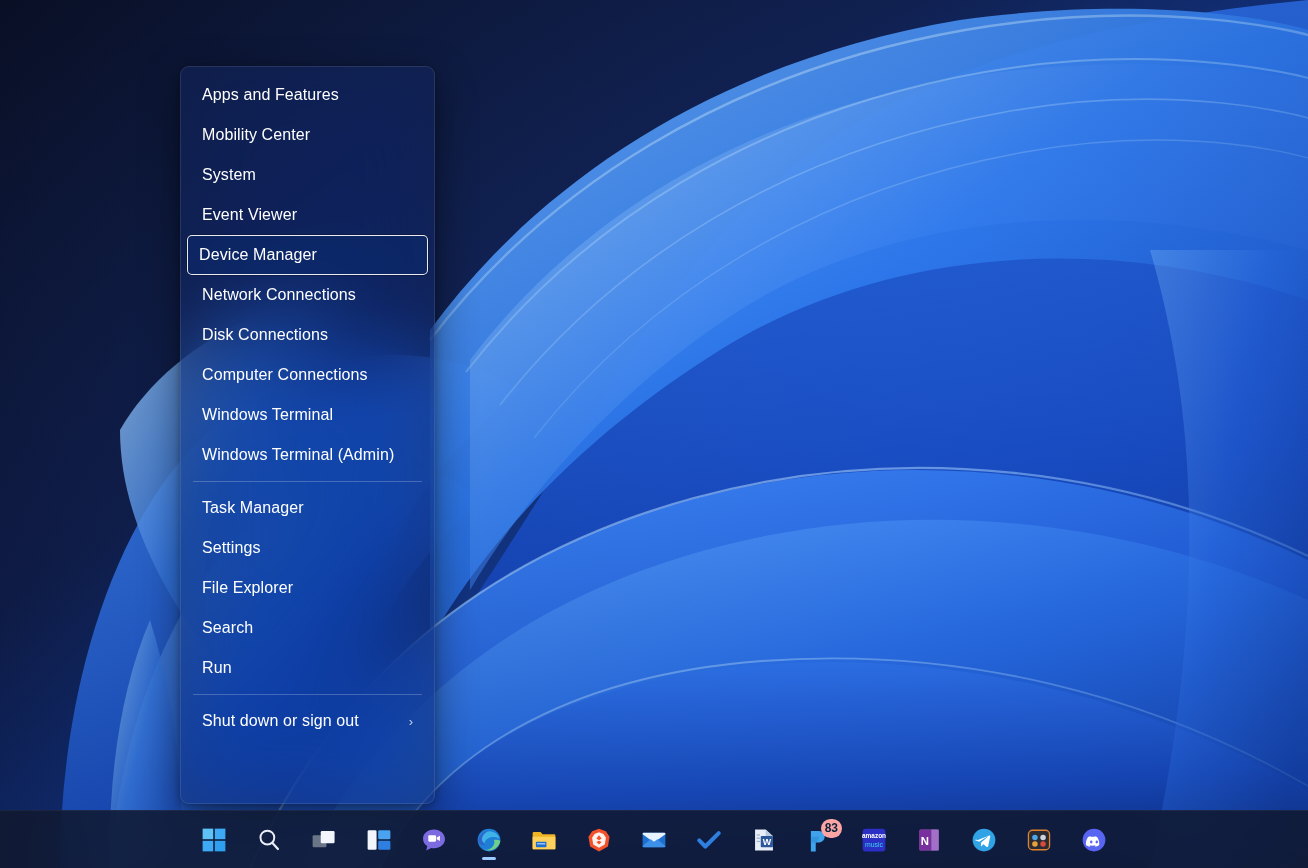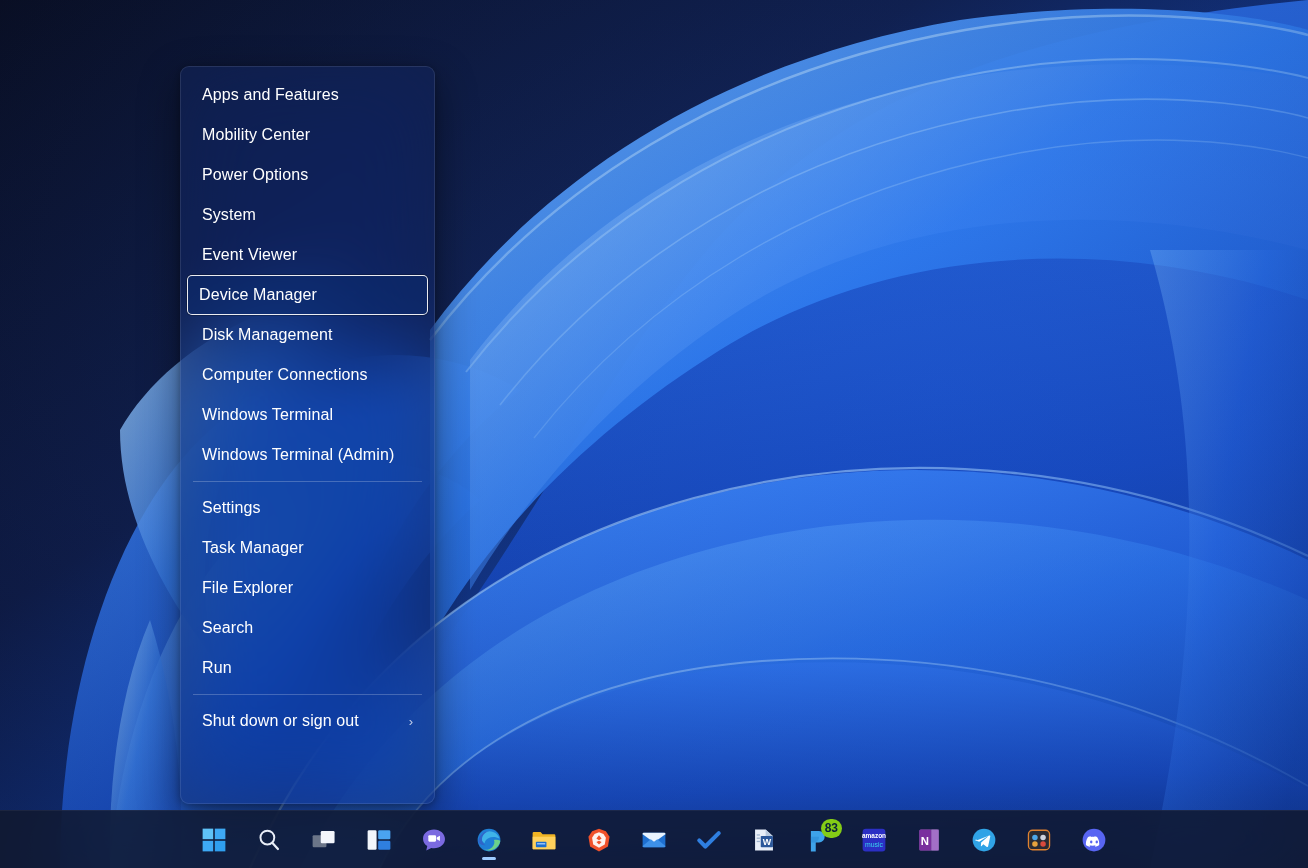--- a/index.html
+++ b/index.html
@@ -75,21 +75,21 @@
     border-radius:5px; cursor:default;
   }
   .tb-btn .glyph { width:26px; height:26px; display:block; }
   .tb-btn.active::after {
     content:""; position:absolute; bottom:2px; left:50%; transform:translateX(-50%);
     width:14px; height:3px; border-radius:2px; background:#9ecbff;
   }
   .badge {
     position:absolute; top:1px; right:-1px;
     min-width:21px; height:19px; padding:0 4px;
-    border-radius:10px; background:#84cc16;
+    border-radius:10px; background:#fca5a5;
     color:#0a2239; font-size:12px; font-weight:bold;
     display:flex; align-items:center; justify-content:center;
     line-height:1;
   }
 </style>
 </head>
 <body>
 
 <div id="screen">
 
@@ -171,51 +171,51 @@
 
   <div class="winx-menu" id="winx-menu">
       <div class="menu-group">
         <div class="menu-item">
           <span class="label">Apps and Features</span>
         </div>
         <div class="menu-item">
           <span class="label">Mobility Center</span>
         </div>
         <div class="menu-item">
-          <span class="label">Power Options</span>
-        </div>
-        <div class="menu-item">
           <span class="label">System</span>
         </div>
         <div class="menu-item">
           <span class="label">Event Viewer</span>
         </div>
         <div class="menu-item selected">
           <span class="label">Device Manager</span>
         </div>
         <div class="menu-item">
-          <span class="label">Disk Management</span>
+          <span class="label">Network Connections</span>
+        </div>
+        <div class="menu-item">
+          <span class="label">Disk Connections</span>
         </div>
         <div class="menu-item">
           <span class="label">Computer Connections</span>
         </div>
         <div class="menu-item">
           <span class="label">Windows Terminal</span>
         </div>
         <div class="menu-item">
           <span class="label">Windows Terminal (Admin)</span>
         </div>
       </div>
       <div class="separator"></div>
       <div class="menu-group">
         <div class="menu-item">
+          <span class="label">Task Manager</span>
+        </div>
+        <div class="menu-item">
           <span class="label">Settings</span>
-        </div>
-        <div class="menu-item">
-          <span class="label">Task Manager</span>
         </div>
         <div class="menu-item">
           <span class="label">File Explorer</span>
         </div>
         <div class="menu-item">
           <span class="label">Search</span>
         </div>
         <div class="menu-item">
           <span class="label">Run</span>
         </div>

